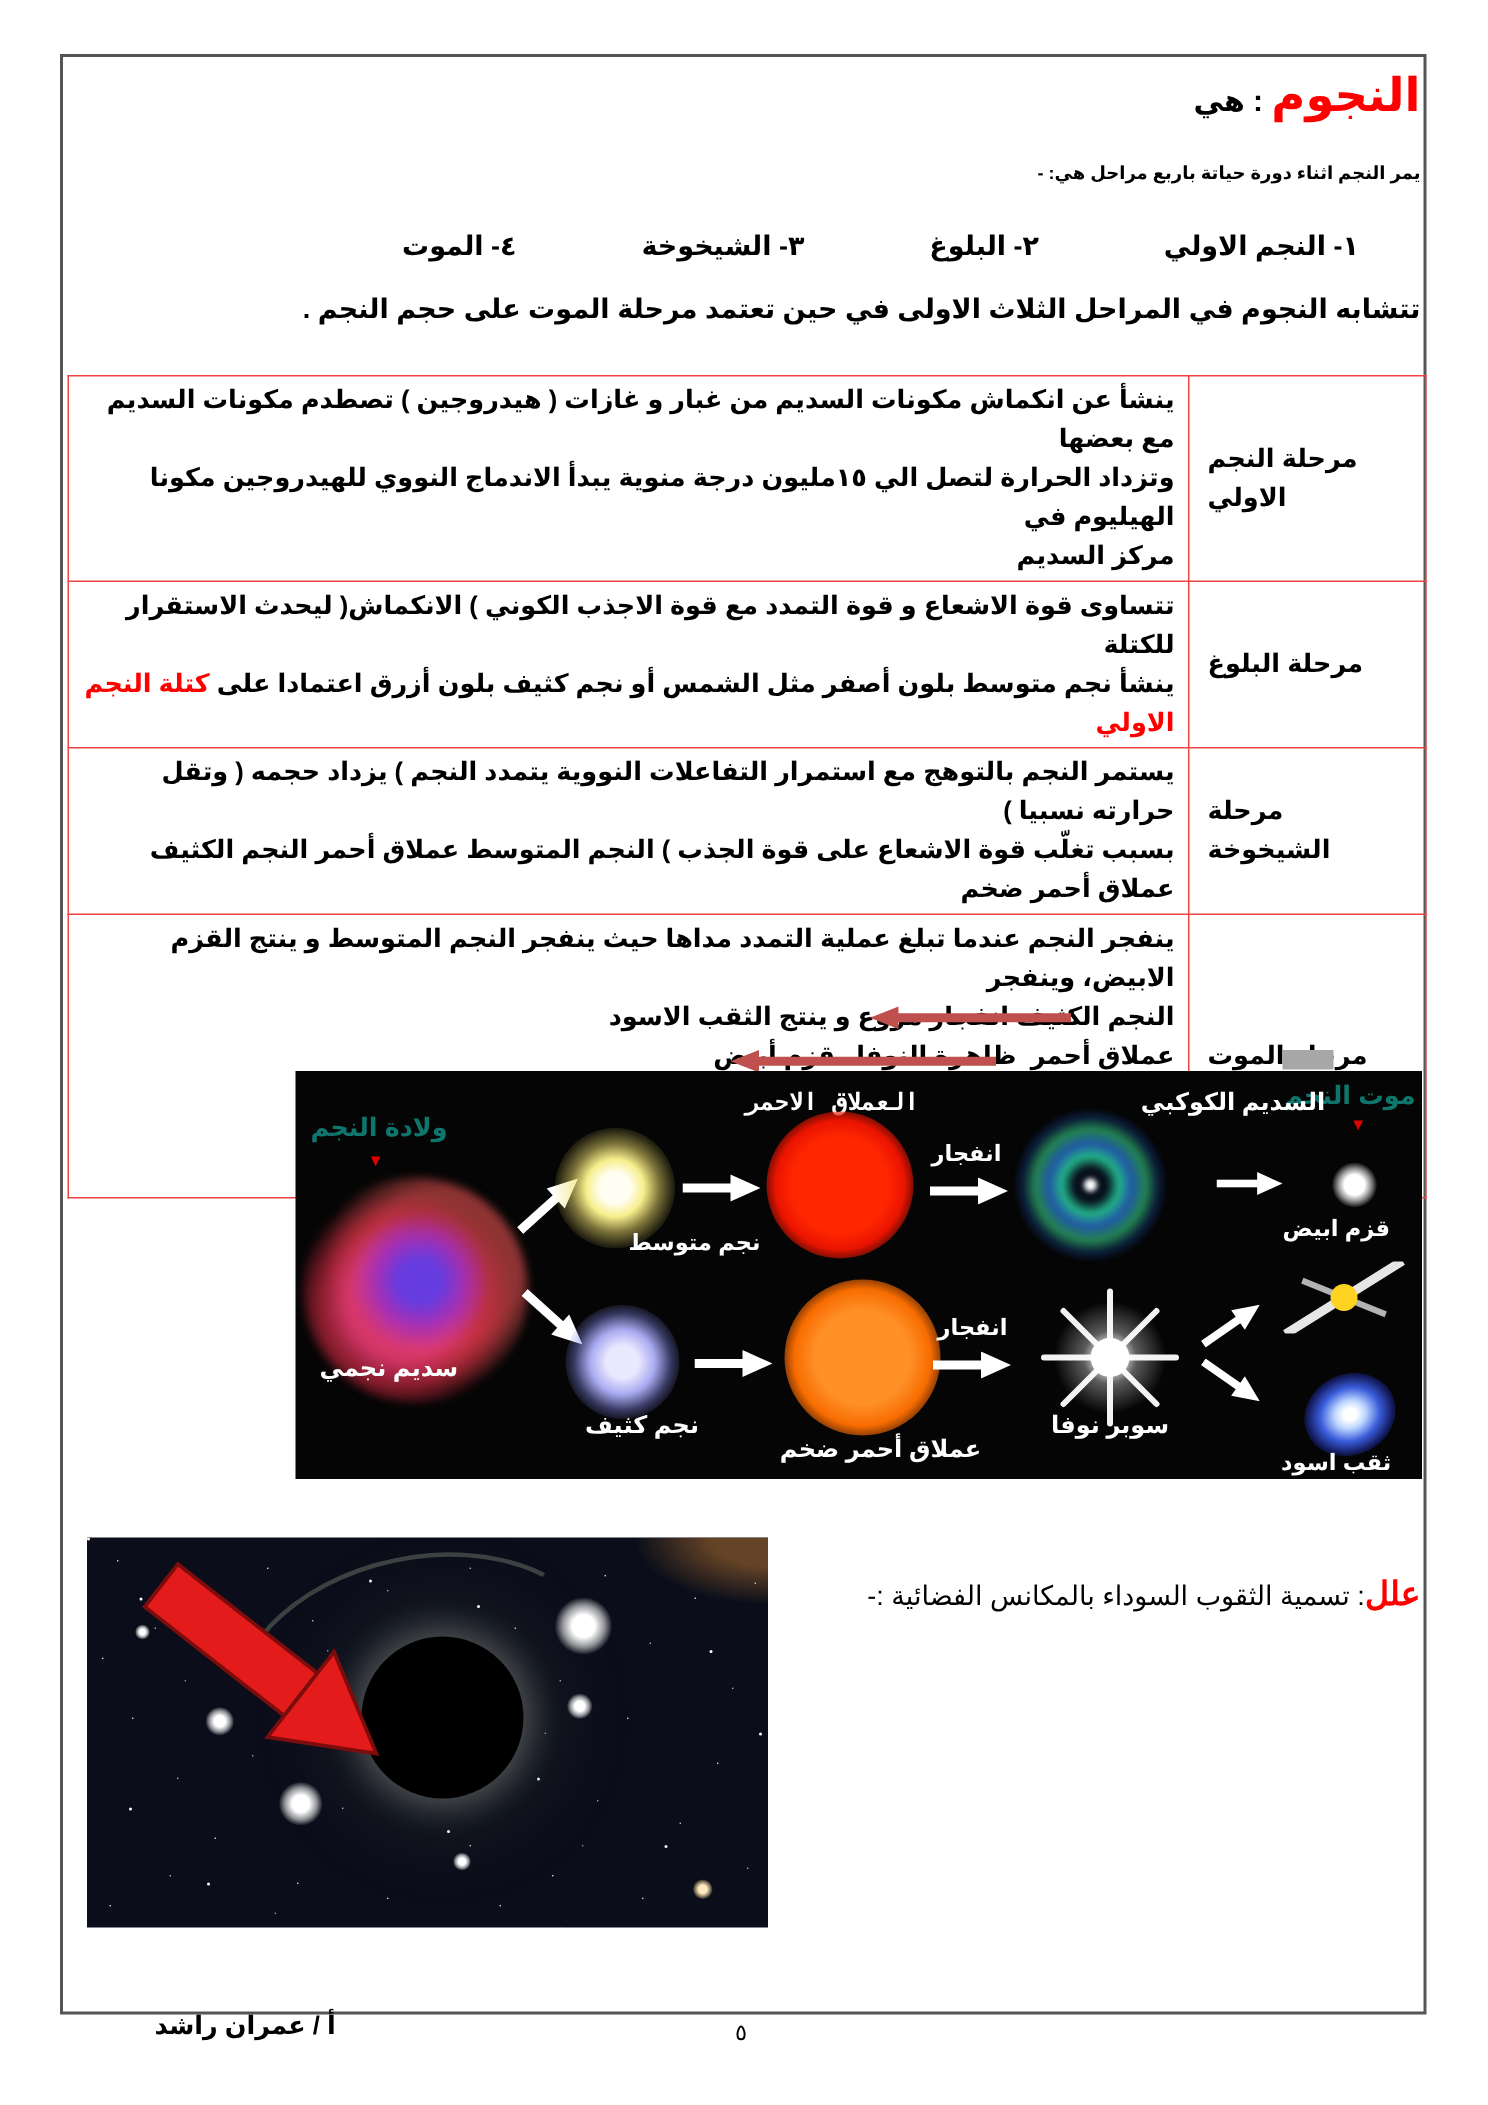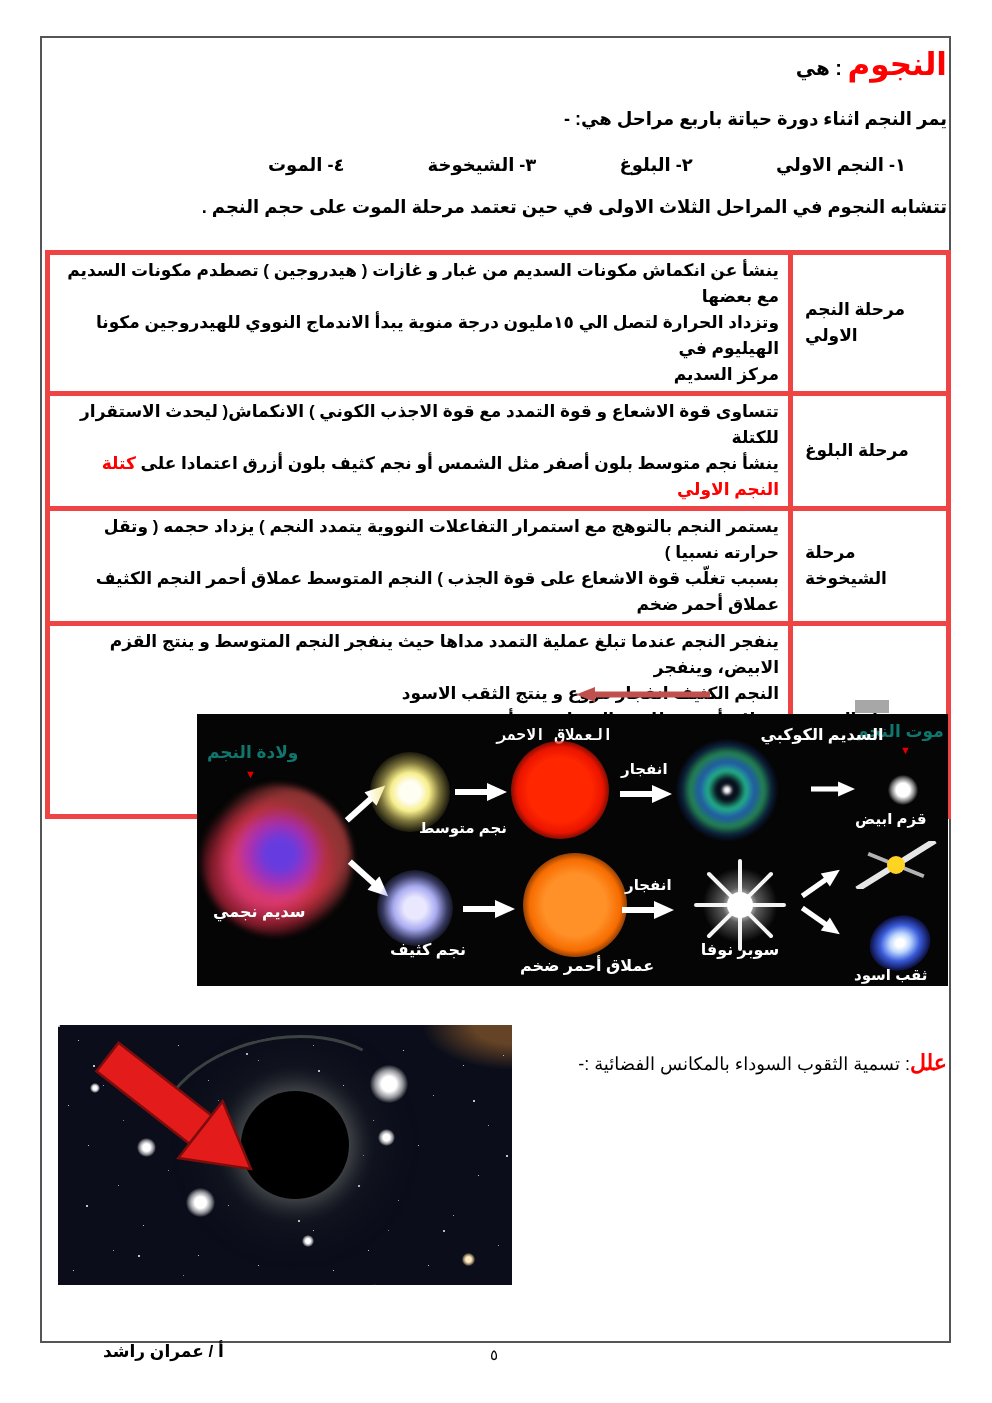--- a/index.html
+++ b/index.html
@@ -11,29 +11,29 @@
   }
   .abs { position:absolute; }
   .rtl { direction:rtl; text-align:center; }
 
   
   .page-border { left:40px; top:36px; width:911px; height:1307px; border:2px solid #555; }
 
   
   .title-line { top:46px; right:45px; font-size:20px; font-weight:bold; }
   .title-line .title-red { color:#ff0000; font-size:31px; }
-  .intro-line { top:108px; right:45px; font-size:18px; font-weight:bold; }
+  .intro-line { top:108px; right:45px; font-size:12px; font-weight:bold; }
   .stages-line { top:154px; left:268px; width:638px; display:flex; direction:rtl;
                  justify-content:space-between; font-size:18px; font-weight:bold; }
   .note-line { top:196px; right:45px; font-size:18px; font-weight:bold; }
 
   
   table.stages { position:absolute; top:250px; left:45px; width:906px;
                  border-collapse:collapse; direction:rtl; table-layout:fixed; }
-  table.stages td { border:5px solid #ef4444; vertical-align:middle;
+  table.stages td { border:1px solid #ef4444; vertical-align:middle;
                     font-size:17px; font-weight:bold; line-height:26px; }
   td.stage-cell { text-align:left; padding:2px 12px; }
   td.desc-cell  { padding:3px 9px 3px 6px; position:relative; }
   .r1 { height:82px; } .r2 { height:80px; } .r3 { height:80px; } .r4 { height:170px; }
   .red-text { color:#ff0000; }
   .desc-line { min-height:26px; }
   .red-arrow { position:absolute; }
 
   
   .diagram { left:197px; top:714px; width:751px; height:272px; background:#050505; overflow:hidden; }

